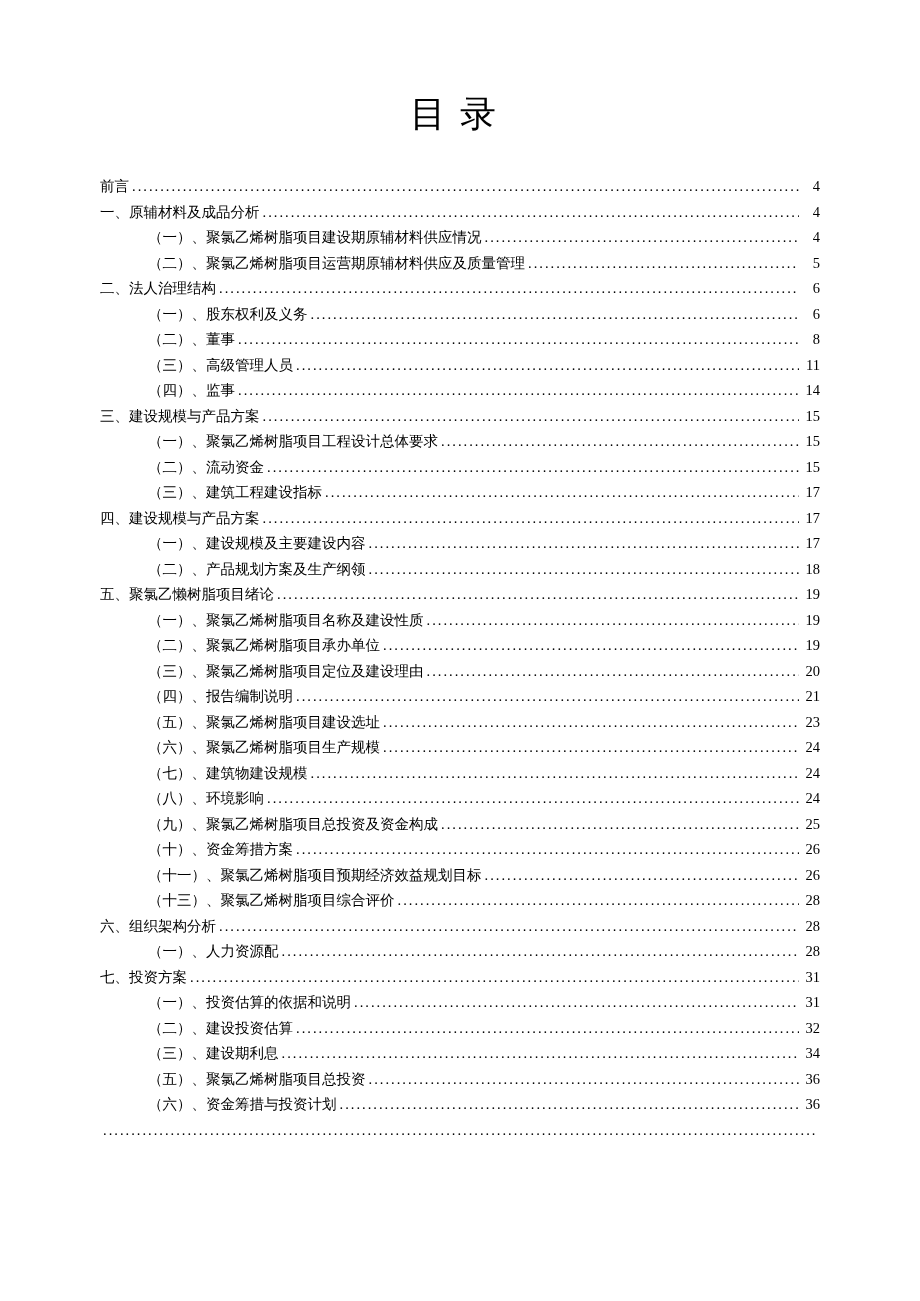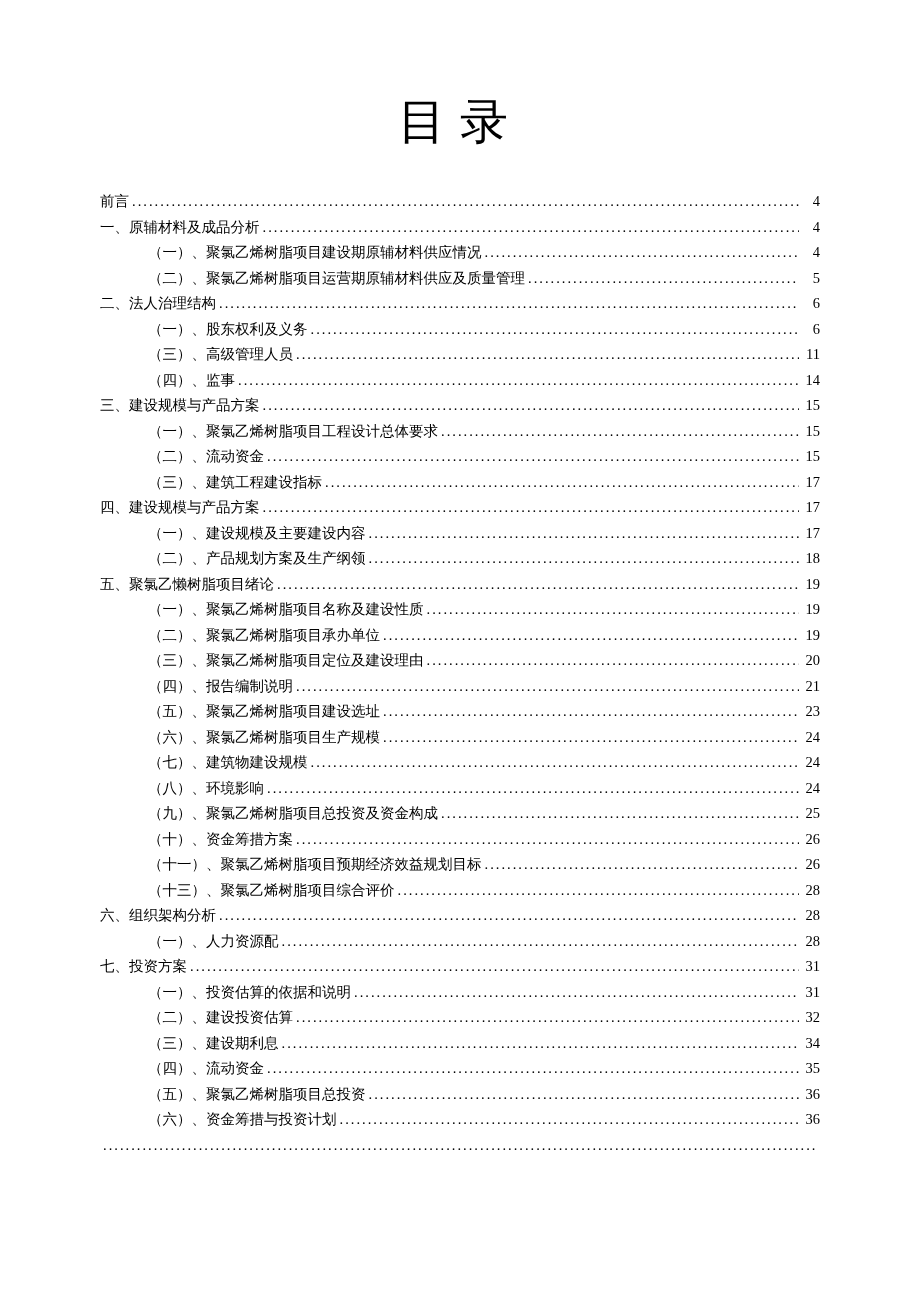--- a/index.html
+++ b/index.html
@@ -12,21 +12,21 @@
   .page {
     width: 920px;
     min-height: 1301px;
     margin: 0 auto;
     box-sizing: border-box;
     padding: 90px 100px 60px 100px;
     position: relative;
   }
   .toc-title {
     text-align: center;
-    font-size: 48px;
+    font-size: 36px;
     letter-spacing: 14px;
     margin-bottom: 34px;
     font-weight: normal;
   }
   .toc {
     font-size: 14.5px;
     line-height: 1.0;
   }
   .toc-row {
     display: flex;
@@ -91,20 +91,25 @@
         <span class="toc-label">二、法人治理结构</span>
         <span class="toc-dots"></span>
         <span class="toc-page">6</span>
       </div>
       <div class="toc-row level-1">
         <span class="toc-label">（一）、股东权利及义务</span>
         <span class="toc-dots"></span>
         <span class="toc-page">6</span>
       </div>
       <div class="toc-row level-1">
+        <span class="toc-label">（二）、董事</span>
+        <span class="toc-dots"></span>
+        <span class="toc-page">8</span>
+      </div>
+      <div class="toc-row level-1">
         <span class="toc-label">（三）、高级管理人员</span>
         <span class="toc-dots"></span>
         <span class="toc-page">11</span>
       </div>
       <div class="toc-row level-1">
         <span class="toc-label">（四）、监事</span>
         <span class="toc-dots"></span>
         <span class="toc-page">14</span>
       </div>
       <div class="toc-row level-0">
@@ -229,25 +234,20 @@
       </div>
       <div class="toc-row level-1">
         <span class="toc-label">（二）、建设投资估算</span>
         <span class="toc-dots"></span>
         <span class="toc-page">32</span>
       </div>
       <div class="toc-row level-1">
         <span class="toc-label">（三）、建设期利息</span>
         <span class="toc-dots"></span>
         <span class="toc-page">34</span>
-      </div>
-      <div class="toc-row level-1">
-        <span class="toc-label">（四）、流动资金</span>
-        <span class="toc-dots"></span>
-        <span class="toc-page">35</span>
       </div>
       <div class="toc-row level-1">
         <span class="toc-label">（五）、聚氯乙烯树脂项目总投资</span>
         <span class="toc-dots"></span>
         <span class="toc-page">36</span>
       </div>
       <div class="toc-row level-1">
         <span class="toc-label">（六）、资金筹措与投资计划</span>
         <span class="toc-dots"></span>
         <span class="toc-page">36</span>

